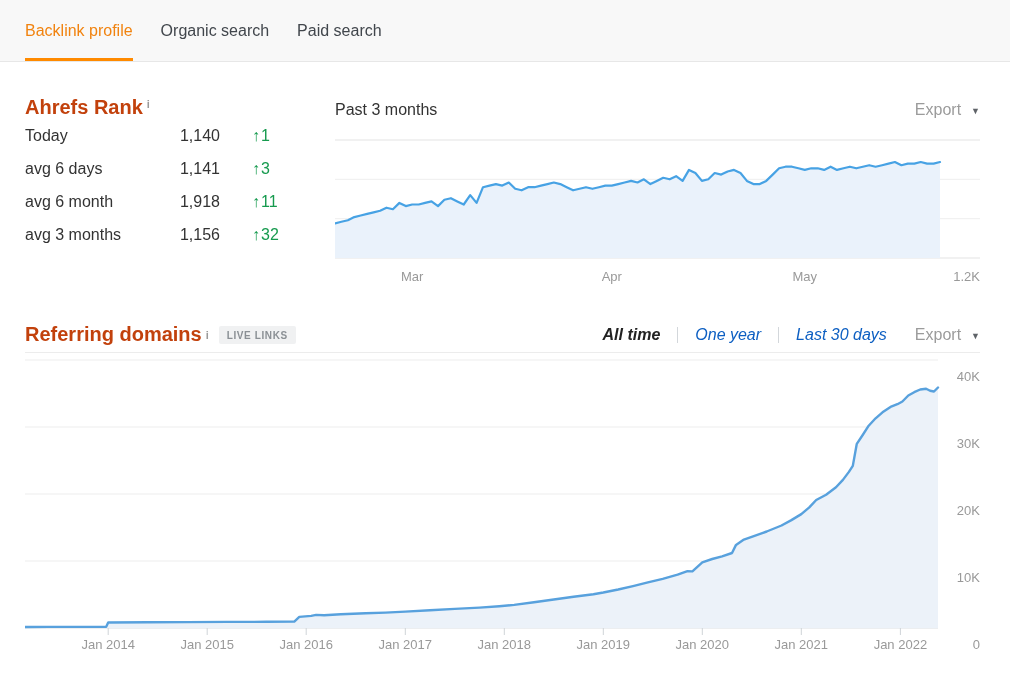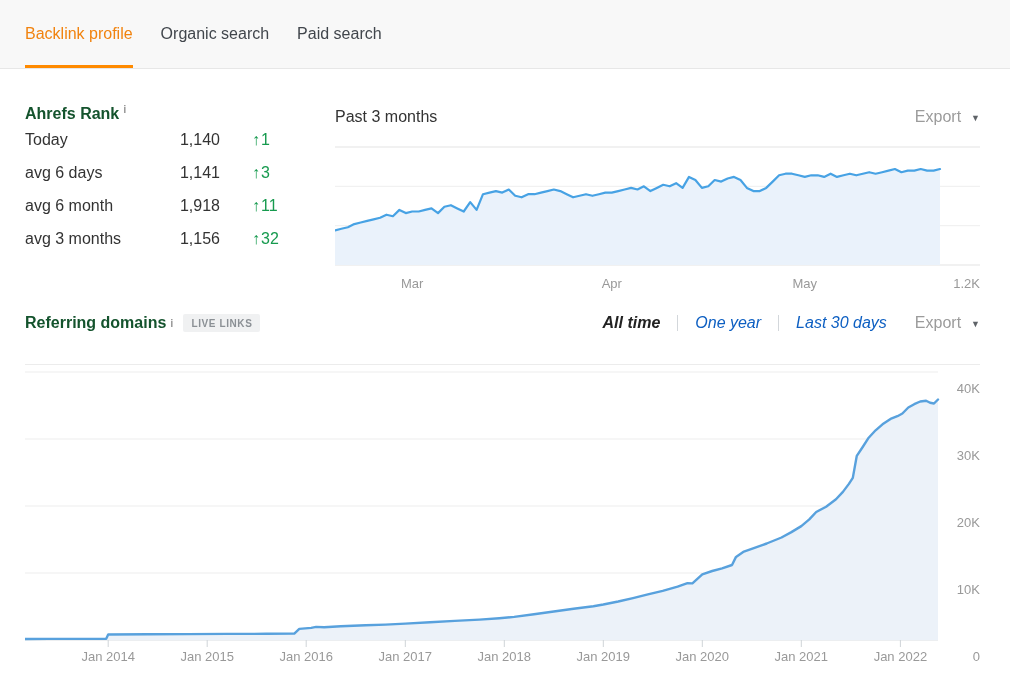--- a/index.html
+++ b/index.html
@@ -1,49 +1,49 @@
 <!DOCTYPE html>
 <html><head>
 <meta charset="utf-8">
 <style>
   * { margin:0; padding:0; box-sizing:border-box; }
   html,body { width:1010px; height:691px; background:#fff; overflow:hidden;
     font-family:"Liberation Sans", sans-serif; color:#333; }
 
   
-  .tabbar { height:69px; background:#f8f8f8; border-bottom:1px solid #e7e7e7;
+  .tabbar { height:62px; background:#f8f8f8; border-bottom:1px solid #e7e7e7;
     display:flex; align-items:stretch; padding:0 25px; gap:28px; }
   .tab { display:flex; align-items:center; font-size:16px; color:#41464c;
     border-bottom:3px solid transparent; padding-top:3px; cursor:pointer; }
   .tab.active { color:#f1830f; border-bottom-color:#ff8a00; }
 
   .content { padding:0 30px 0 25px; }
 
   
   .row1 { display:flex; margin-top:34px; }
   .rank-col { flex:0 0 310px; }
-  h2.sec-title { font-size:16px; font-weight:bold; color:#14532d; display:inline; }
+  h2.sec-title { font-size:20px; font-weight:bold; color:#c2410c; display:inline; }
   .info-i { font-size:11px; color:#9a9a9a; vertical-align:super; margin-left:4px; font-weight:bold; }
   .rank-table { }
   .rank-row { display:grid; grid-template-columns:112px 83px auto; align-items:center;
     height:33px; font-size:16px; }
   .rank-row .val { text-align:right; color:#333; }
   .rank-row .delta { padding-left:32px; color:#169a4e; }
   .delta .arrow { font-weight:bold; margin-right:1px; }
 
   .chart-col { width:645px; }
   .chart-head { display:flex; justify-content:space-between; align-items:center;
     margin-top:5px; margin-bottom:13px; }
   .chart-title { font-size:16px; color:#333; }
   .export-btn { font-size:16px; color:#9b9b9b; cursor:pointer; display:flex; align-items:center; }
   .export-btn .caret { font-size:9px; color:#5f6368; margin-left:10px; padding-top:2px; }
 
   
-  .rd-header { margin-top:16px; display:flex; justify-content:space-between;
-    align-items:flex-end; padding-bottom:32px; border-bottom:1px solid #ececec; }
+  .rd-header { margin-top:32px; display:flex; justify-content:space-between;
+    align-items:center; padding-bottom:6px; border-bottom:1px solid #ececec; }
   .rd-left { display:flex; align-items:center; }
   .badge { margin-left:10px; background:#f0f1f2; color:#8b9095; font-size:10px;
     letter-spacing:.6px; padding:4px 8px 3px; border-radius:2px; font-weight:bold; }
   .rd-controls { display:flex; align-items:center; }
   .filter { font-size:16px; cursor:pointer;font-style:italic; }
   .filter.active { color:#222; font-weight:bold; }
   .filter.link { color:#0d5fc2; }
   .sep { width:1px; height:16px; background:#d3d7db; margin:0 17px; }
   .rd-controls .export-btn { margin-left:28px; }
 

